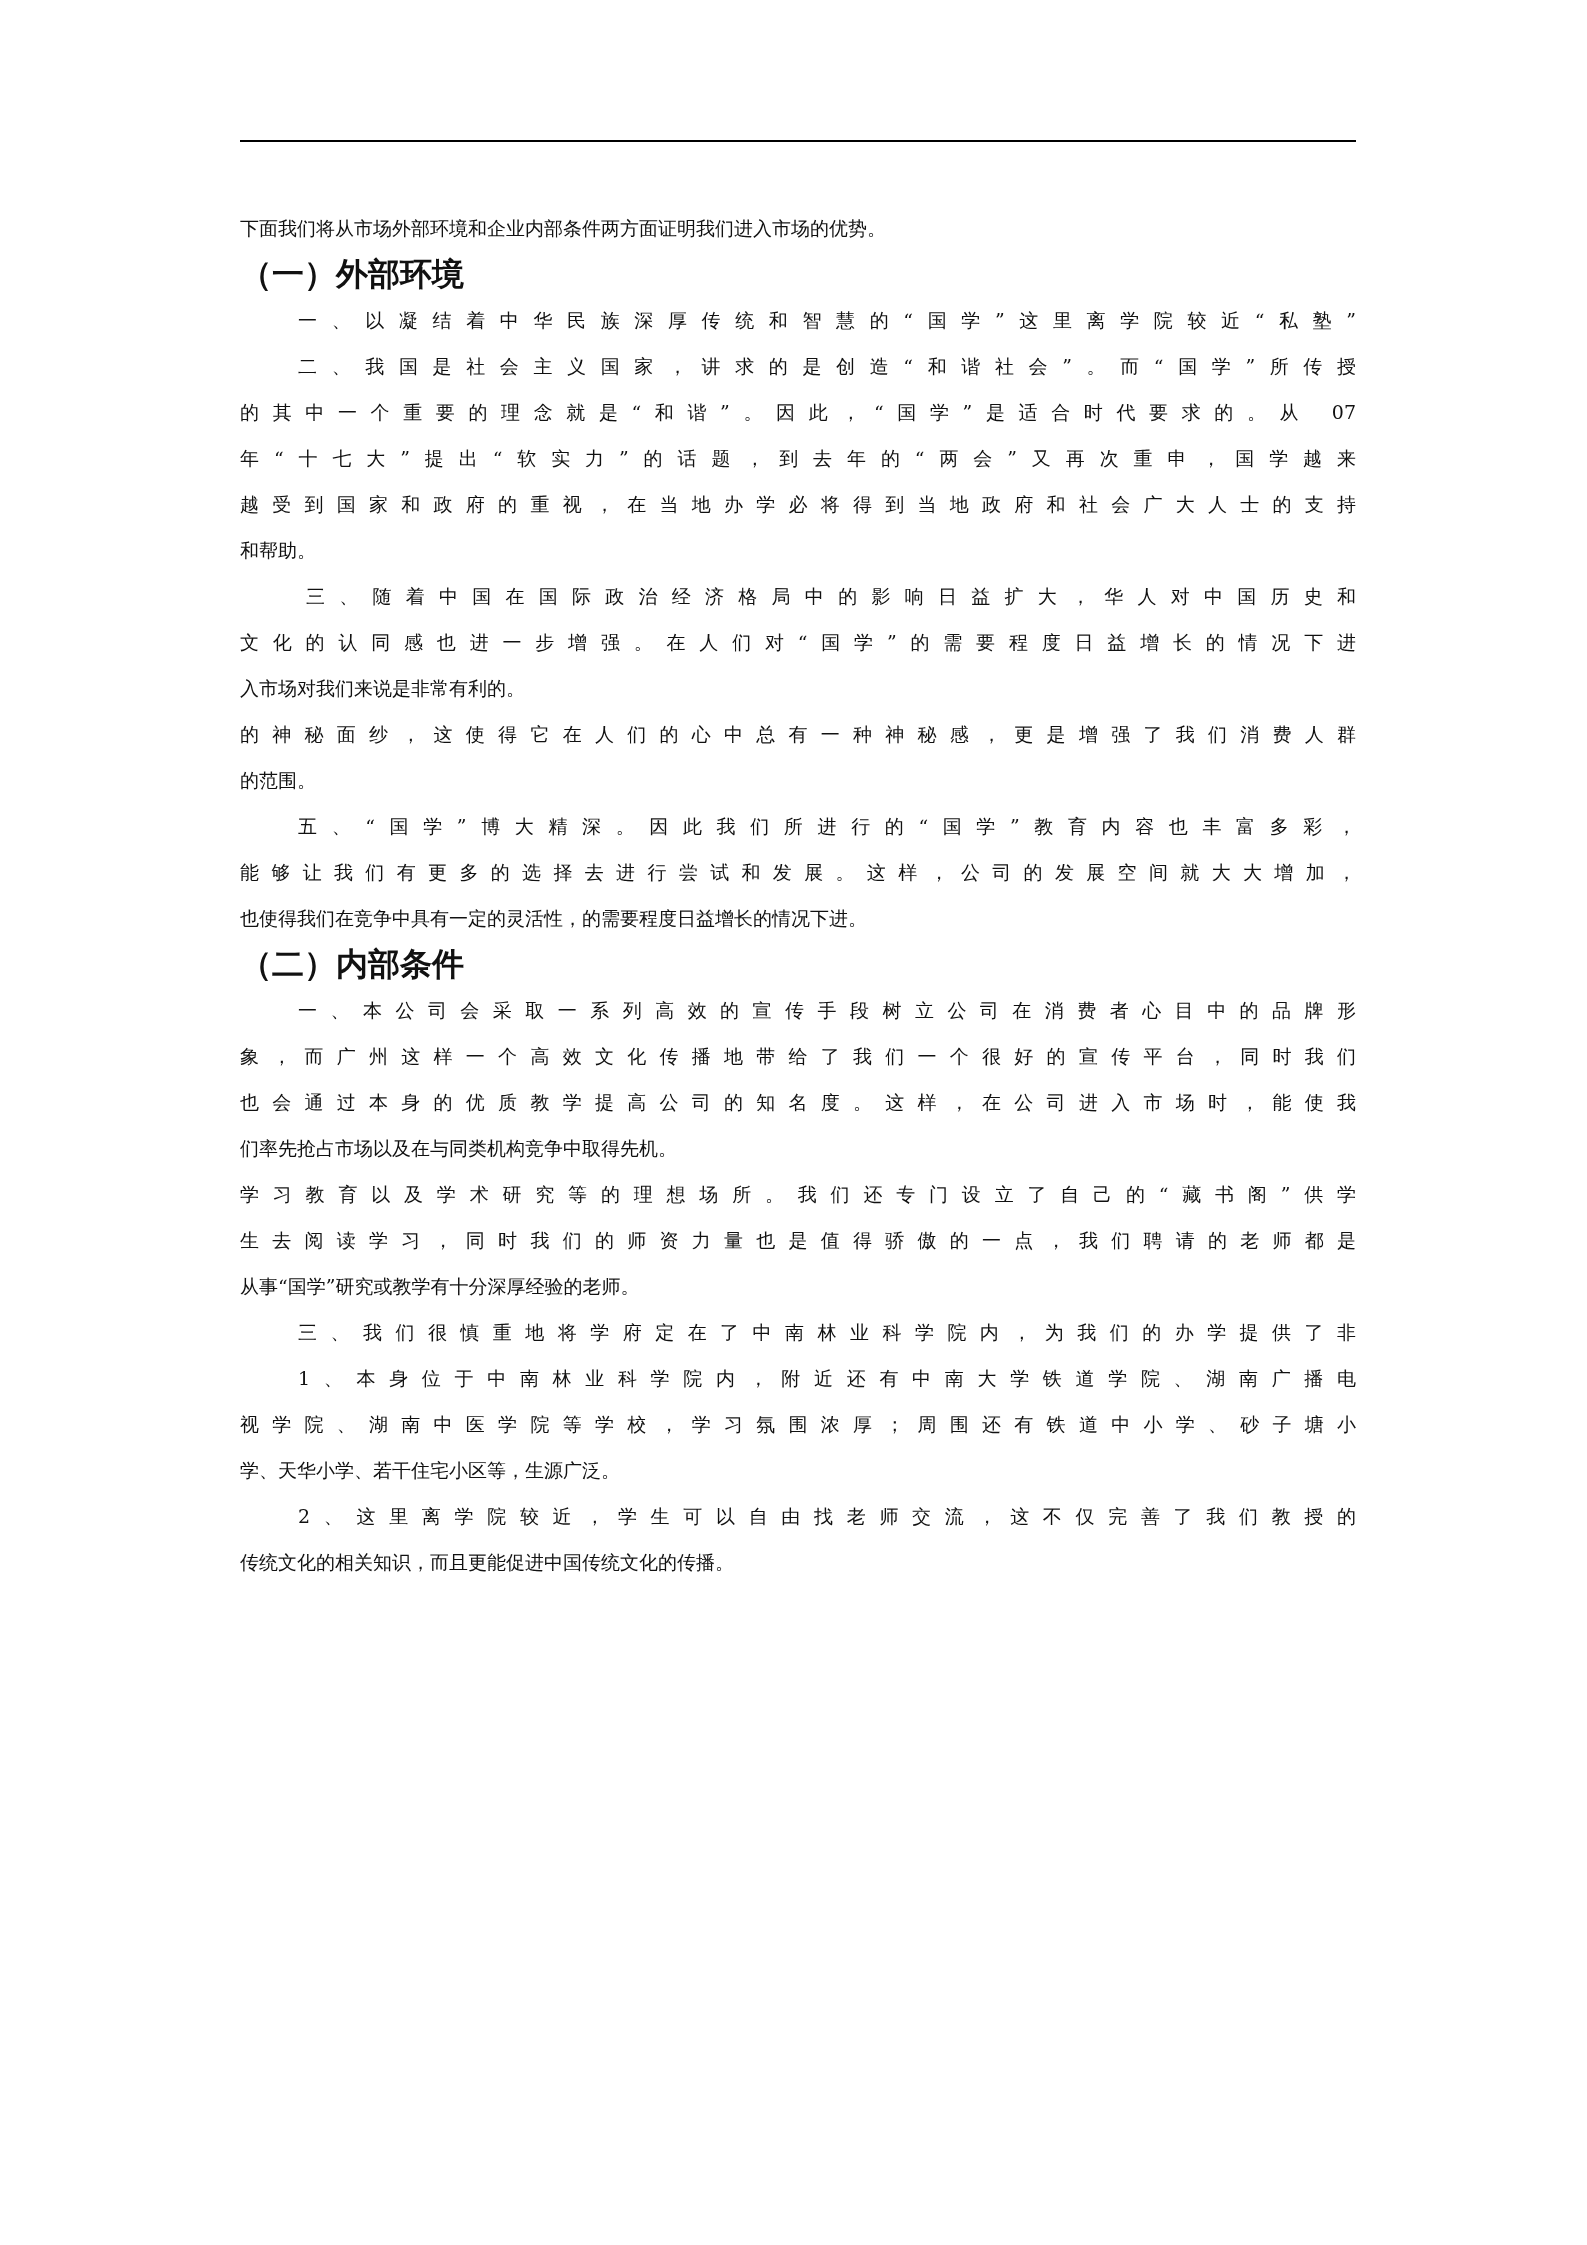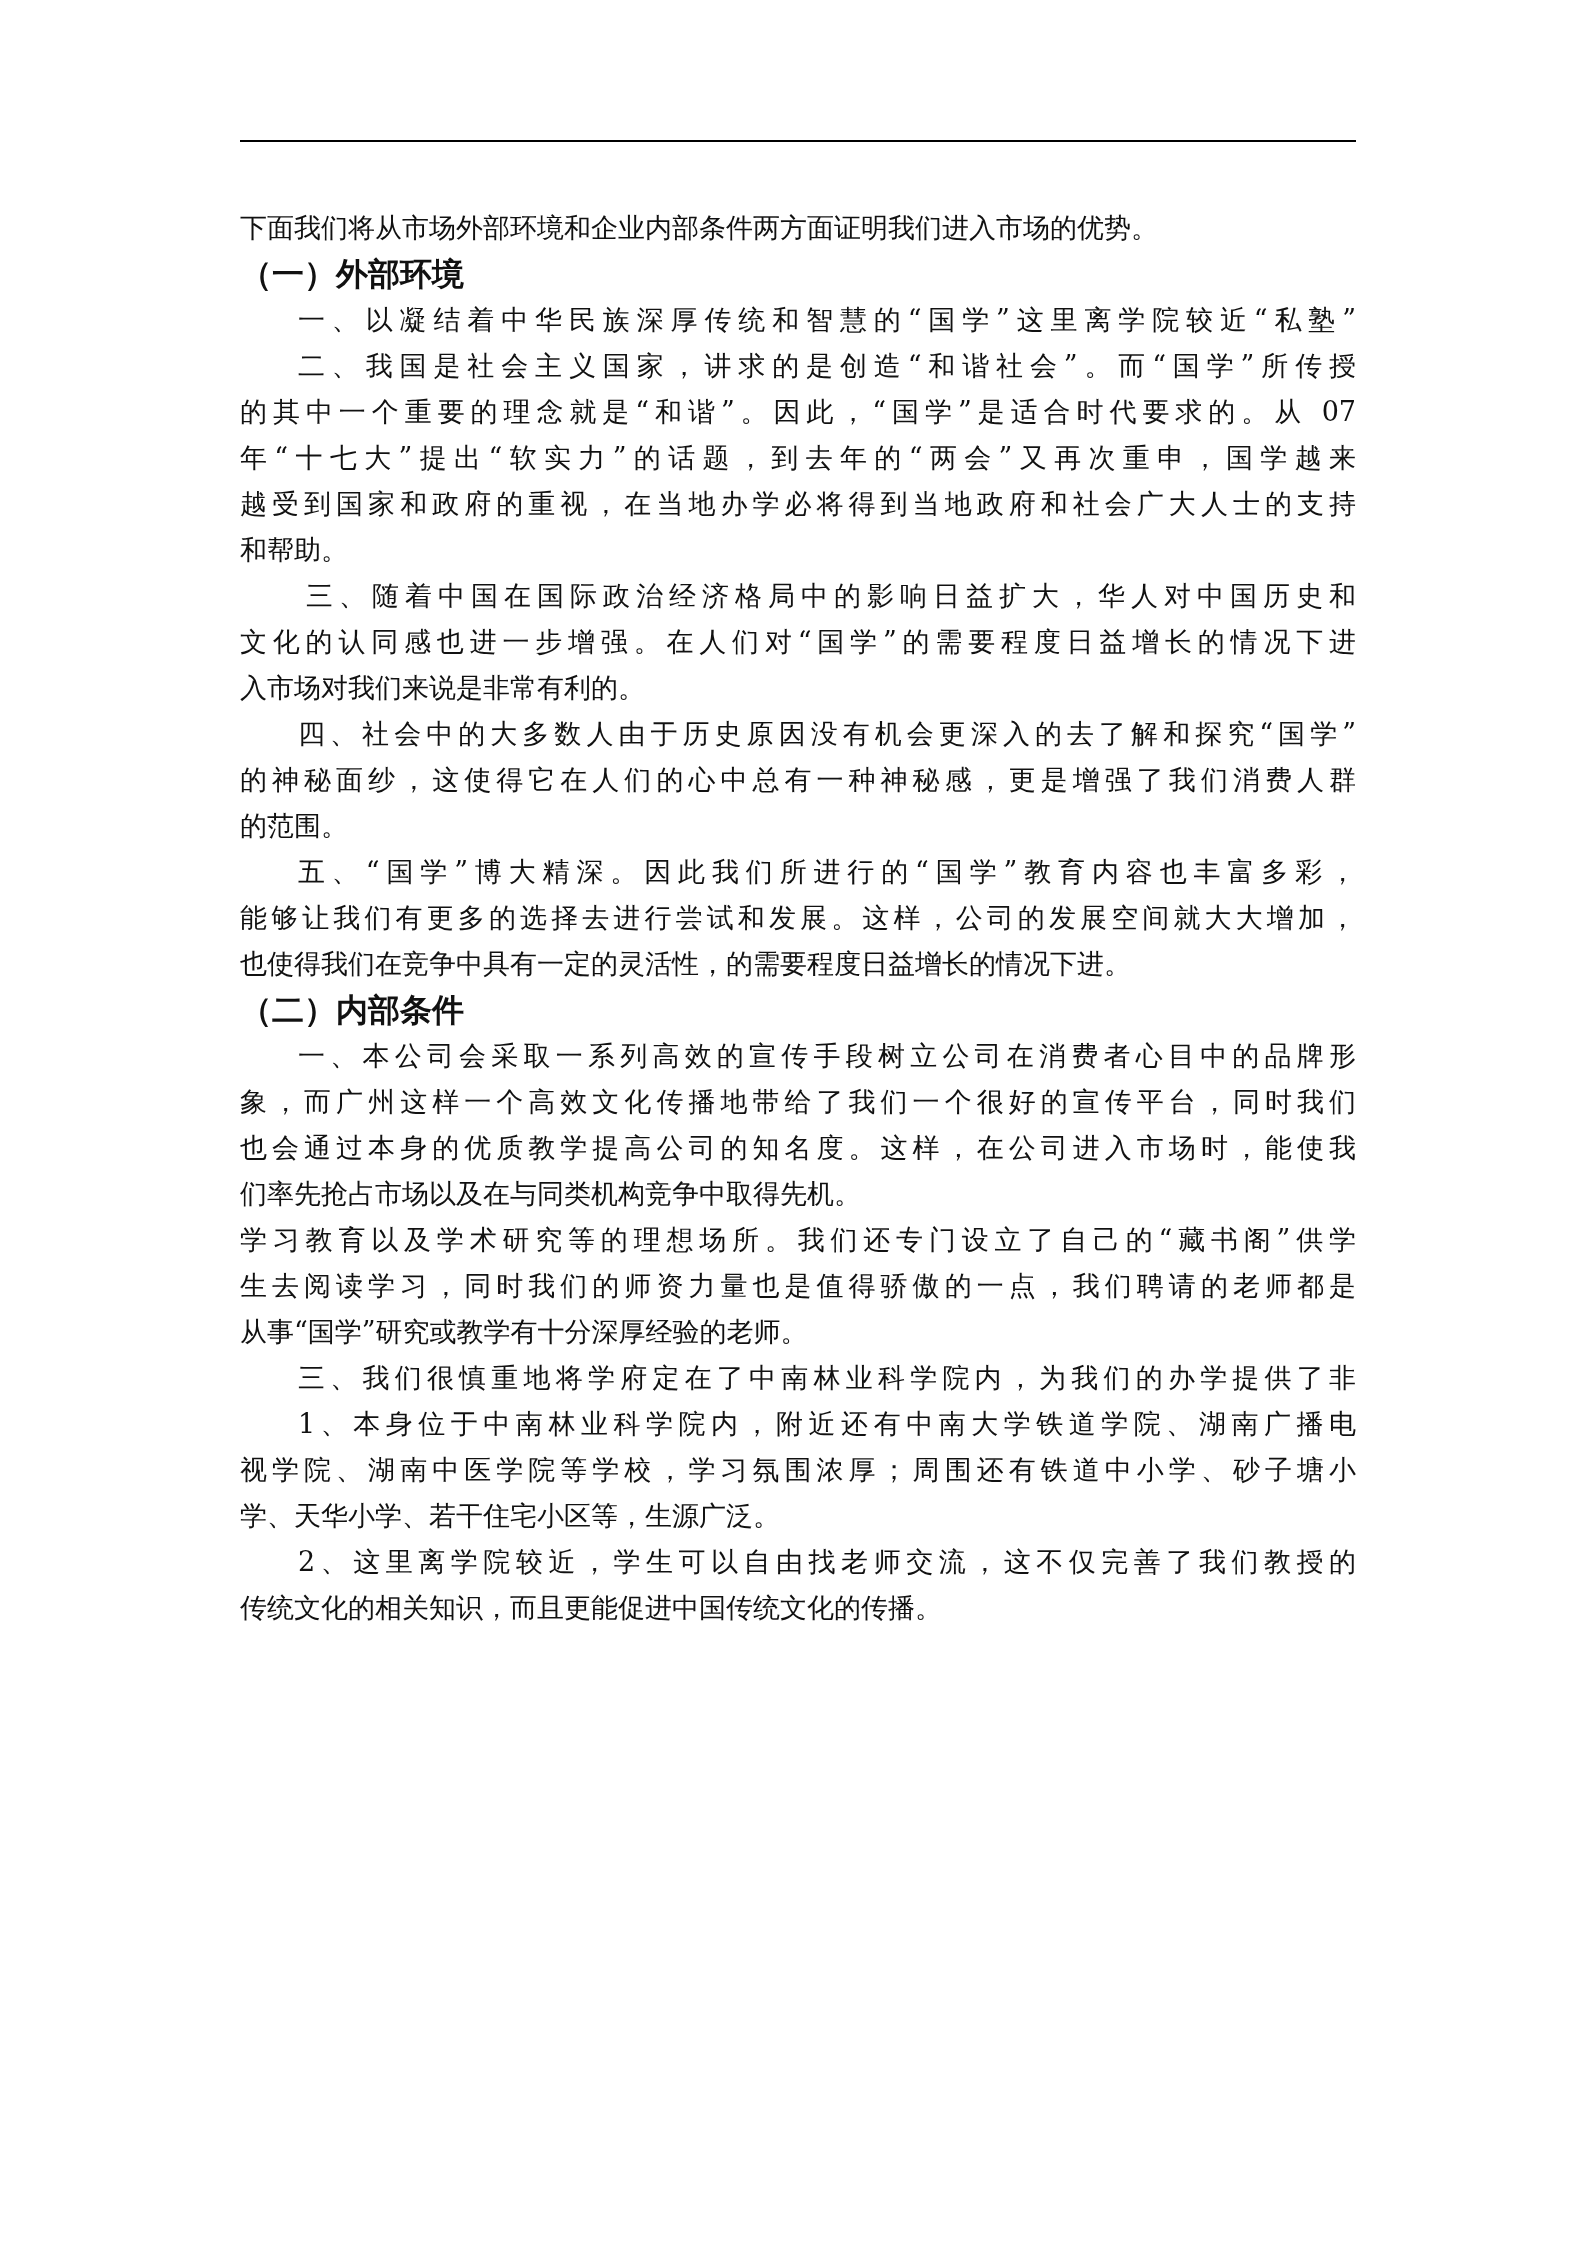--- a/index.html
+++ b/index.html
@@ -1,20 +1,20 @@
 <!DOCTYPE html>
 <html><head>
 <meta charset="utf-8">
 <style>
   html, body { margin: 0; padding: 0; background: #ffffff; }
   body { width: 1587px; height: 2245px; position: relative; overflow: hidden;
          font-family: "DejaVu Serif", "Liberation Serif", serif; color: #111; }
   .rule { position: absolute; left: 240px; top: 140px; width: 1116px; height: 2px; background: #000; }
   .page { position: absolute; left: 240px; top: 205px; width: 1116px; }
-  .line { font-size: 27px; line-height: 46px; height: 46px; white-space: nowrap; overflow: hidden;
+  .line { font-size: 19px; line-height: 46px; height: 46px; white-space: nowrap; overflow: hidden;
           text-align: justify; text-align-last: justify; letter-spacing: 0px; }
   .line.last { text-align-last: left; }
   .indent { padding-left: 58px; }
   .heading { font-size: 32px; line-height: 46px; height: 46px; white-space: nowrap; font-weight: bold; }
 </style>
 </head>
 <body>
 
 <div class="rule"></div>
 
@@ -35,21 +35,20 @@
     <div class="line last">和帮助。</div>
   </div>
 
   <div>
     <div class="line indent" style="padding-left:66px">三、随着中国在国际政治经济格局中的影响日益扩大，华人对中国历史和</div>
     <div class="line">文化的认同感也进一步增强。在人们对“国学”的需要程度日益增长的情况下进</div>
     <div class="line last">入市场对我们来说是非常有利的。</div>
   </div>
 
   <div>
-    <div class="line indent">四、社会中的大多数人由于历史原因没有机会更深入的去了解和探究“国学”</div>
     <div class="line">的神秘面纱，这使得它在人们的心中总有一种神秘感，更是增强了我们消费人群</div>
     <div class="line last">的范围。</div>
   </div>
 
   <div>
     <div class="line indent">五、“国学”博大精深。因此我们所进行的“国学”教育内容也丰富多彩，</div>
     <div class="line">能够让我们有更多的选择去进行尝试和发展。这样，公司的发展空间就大大增加，</div>
     <div class="line last">也使得我们在竞争中具有一定的灵活性，的需要程度日益增长的情况下进。</div>
   </div>
 

